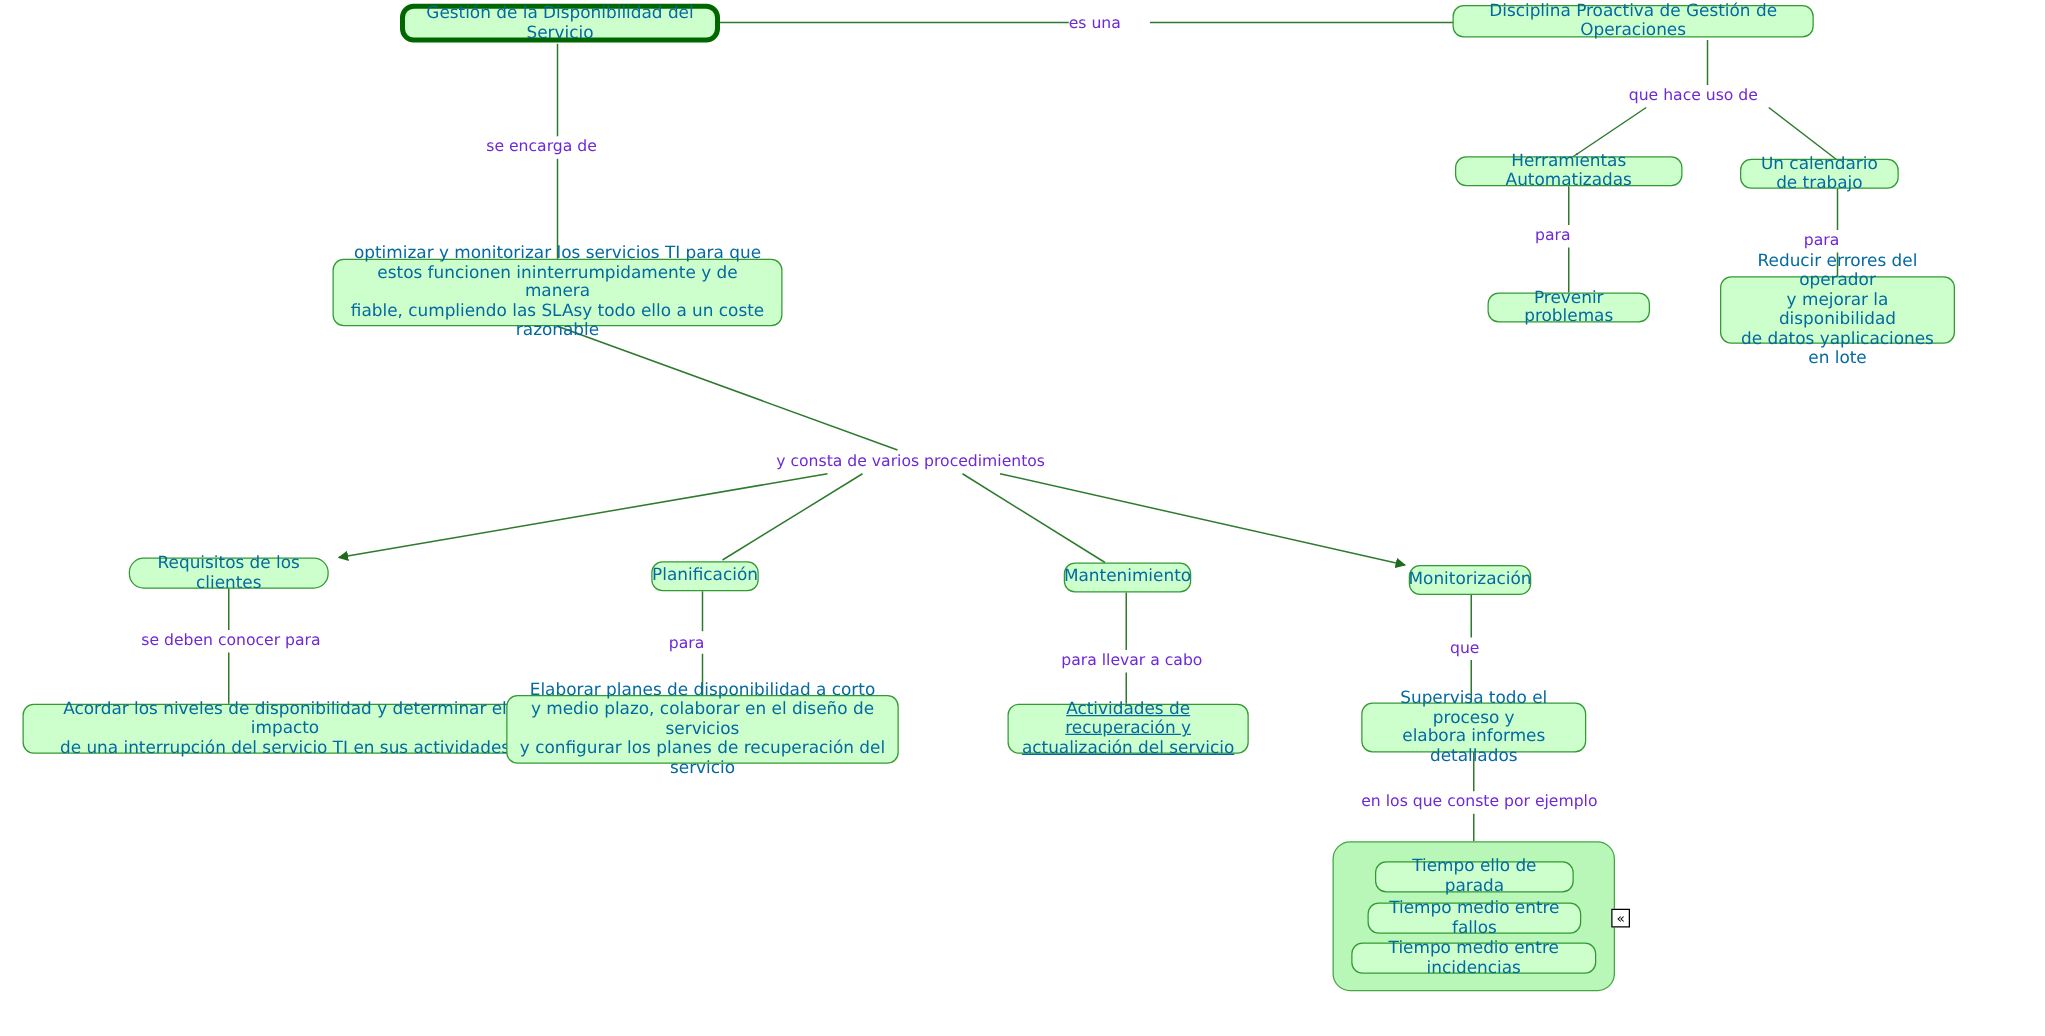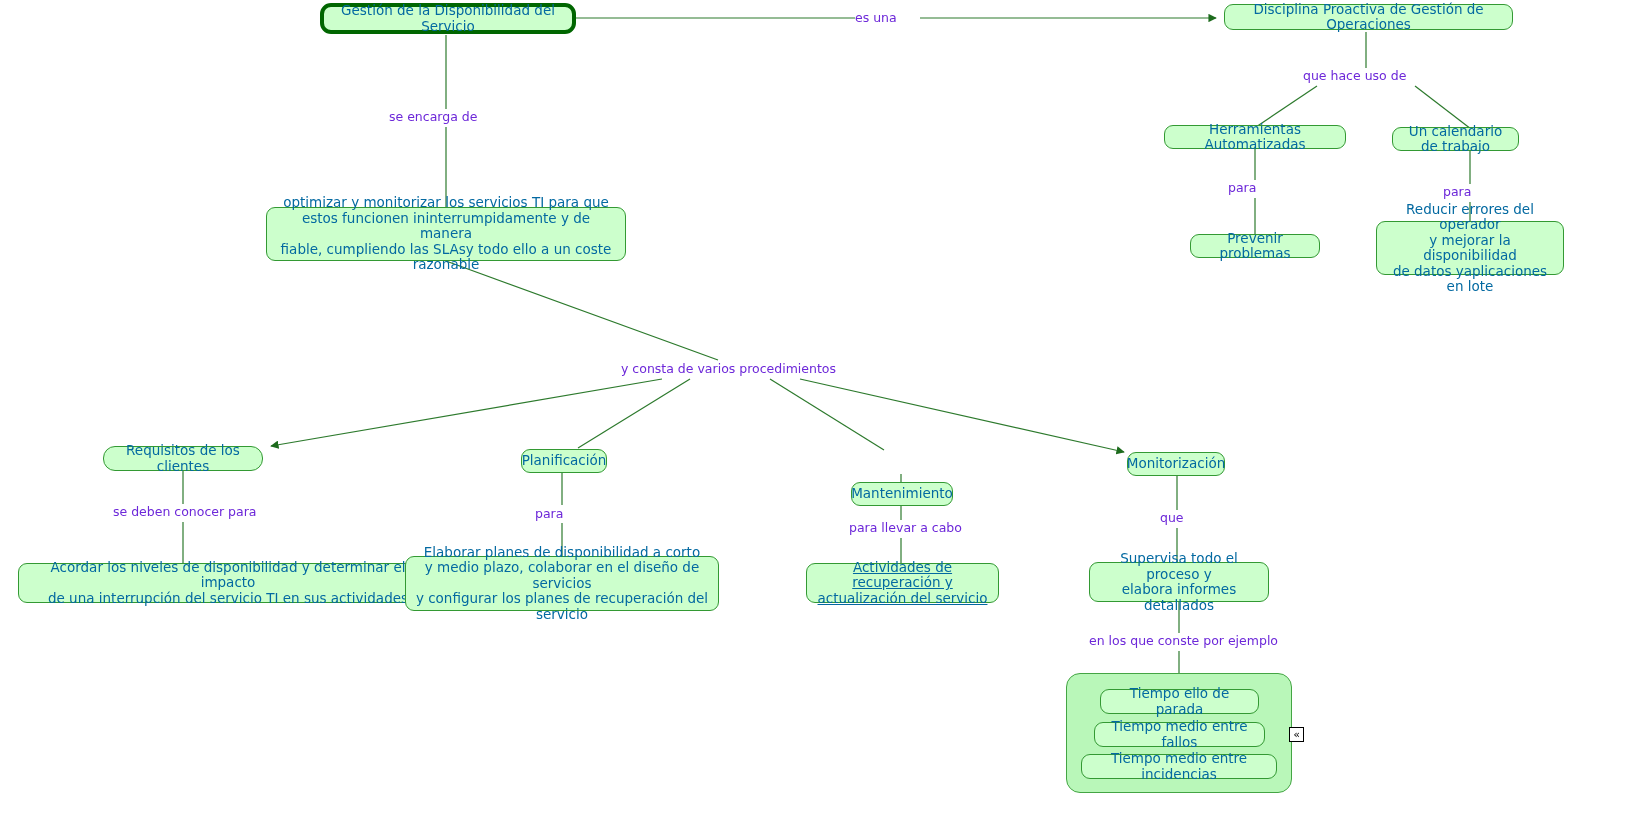--- a/index.html
+++ b/index.html
@@ -136,21 +136,21 @@
       <line x1="1177" y1="475" x2="1177" y2="510"></line>
       <line x1="1177" y1="528" x2="1177" y2="562"></line>
 
       <line x1="1179" y1="596" x2="1179" y2="633"></line>
       <line x1="1179" y1="651" x2="1179" y2="673"></line>
     </g>
   </svg>
 
   <div class="node root" style="left:320px; top:3px; width:256px; height:31px;">Gestión de la Disponibilidad del Servicio</div>
 
-  <div class="node" style="left:1224px; top:4px; width:289px; height:26px;">Disciplina Proactiva de Gestión de Operaciones</div>
+  <div class="node" style="left:1162px; top:4px; width:289px; height:26px;">Disciplina Proactiva de Gestión de Operaciones</div>
 
   <div class="node" style="left:1164px; top:125px; width:182px; height:24px;">Herramientas Automatizadas</div>
 
   <div class="node" style="left:1392px; top:127px; width:127px; height:24px;">Un calendario de trabajo</div>
 
   <div class="node" style="left:1190px; top:234px; width:130px; height:24px;">Prevenir problemas</div>
 
   <div class="node" style="left:1376px; top:221px; width:188px; height:54px;">Reducir errores del operador
 y mejorar la disponibilidad
 de datos yaplicaciones en lote</div>
@@ -163,21 +163,21 @@
 
   <div class="node" style="left:18px; top:563px; width:420px; height:40px;">Acordar los niveles de disponibilidad y determinar el impacto
 de una interrupción del servicio TI en sus actividades</div>
 
   <div class="node" style="left:521px; top:449px; width:86px; height:24px;">Planificación</div>
 
   <div class="node" style="left:405px; top:556px; width:314px; height:55px;">Elaborar planes de disponibilidad a corto
 y medio plazo, colaborar en el diseño de servicios
 y configurar los planes de recuperación del servicio</div>
 
-  <div class="node" style="left:851px; top:450px; width:102px; height:24px;margin-top:32px;">Mantenimiento</div>
+  <div class="node" style="left:851px; top:450px; width:102px; height:24px;">Mantenimiento</div>
 
   <div class="node" style="left:806px; top:563px; width:193px; height:40px;text-decoration:underline;">Actividades de recuperación y
 actualización del servicio</div>
 
   <div class="node" style="left:1127px; top:452px; width:98px; height:24px;">Monitorización</div>
 
   <div class="node" style="left:1089px; top:562px; width:180px; height:40px;">Supervisa todo el proceso y
 elabora informes detallados</div>
 
   <div class="node group-box" style="left:1066px; top:673px; width:226px; height:120px;">

